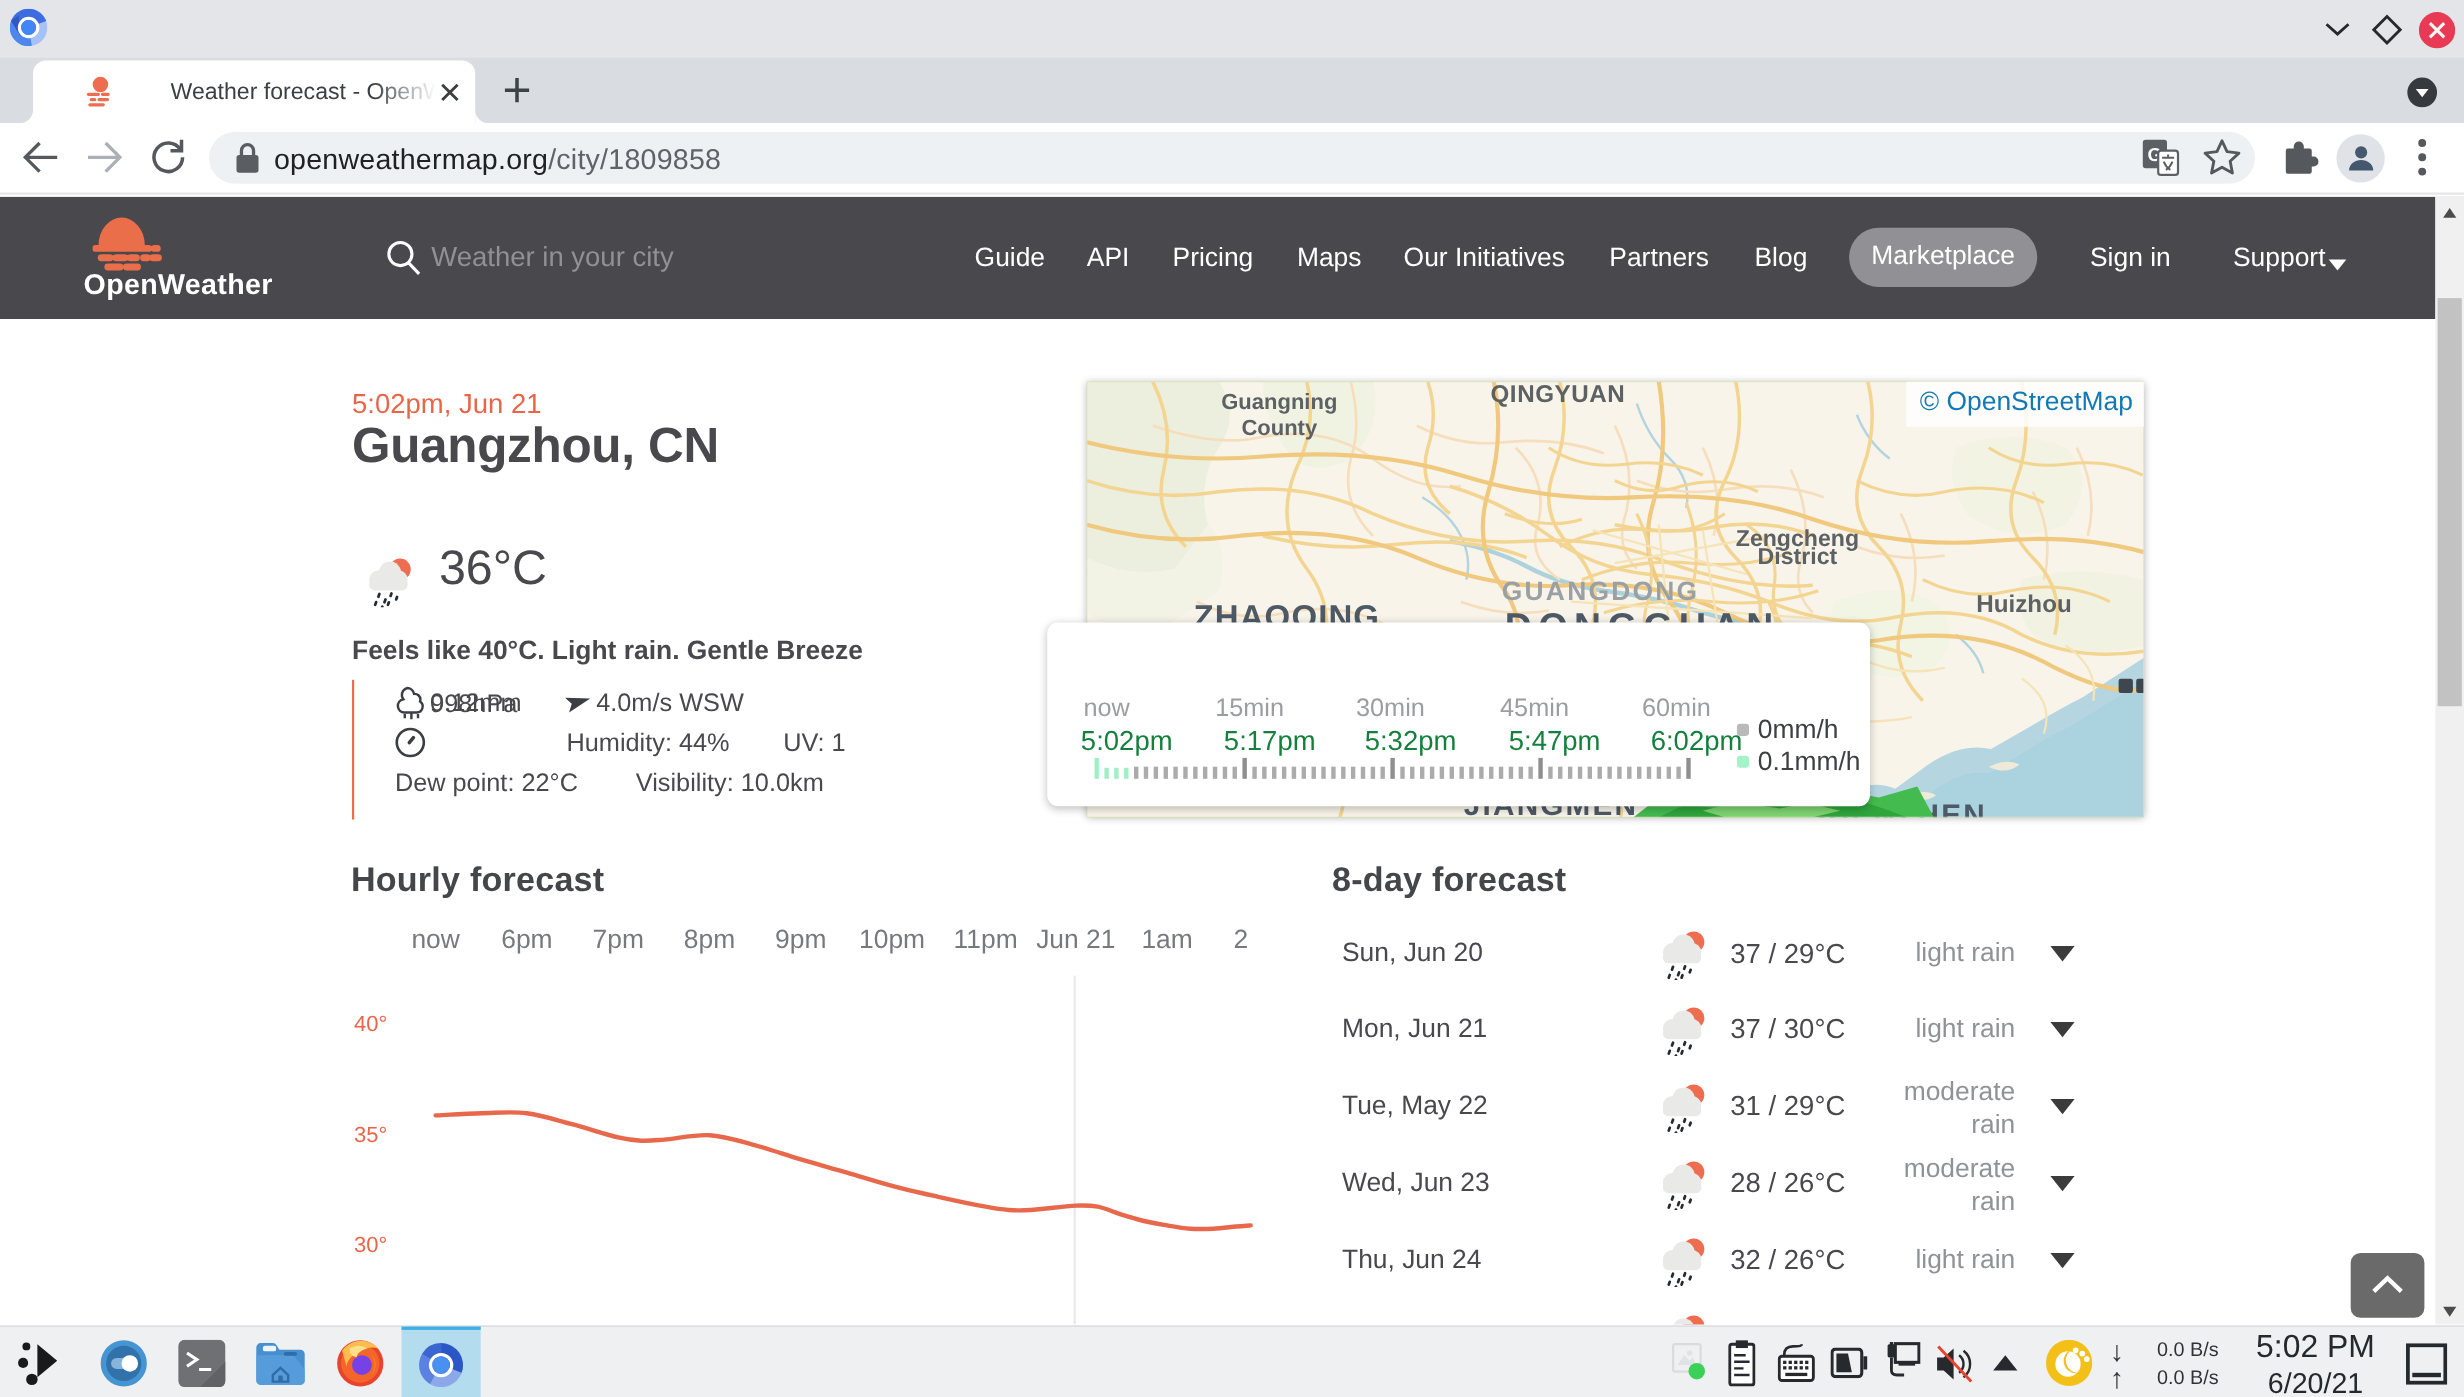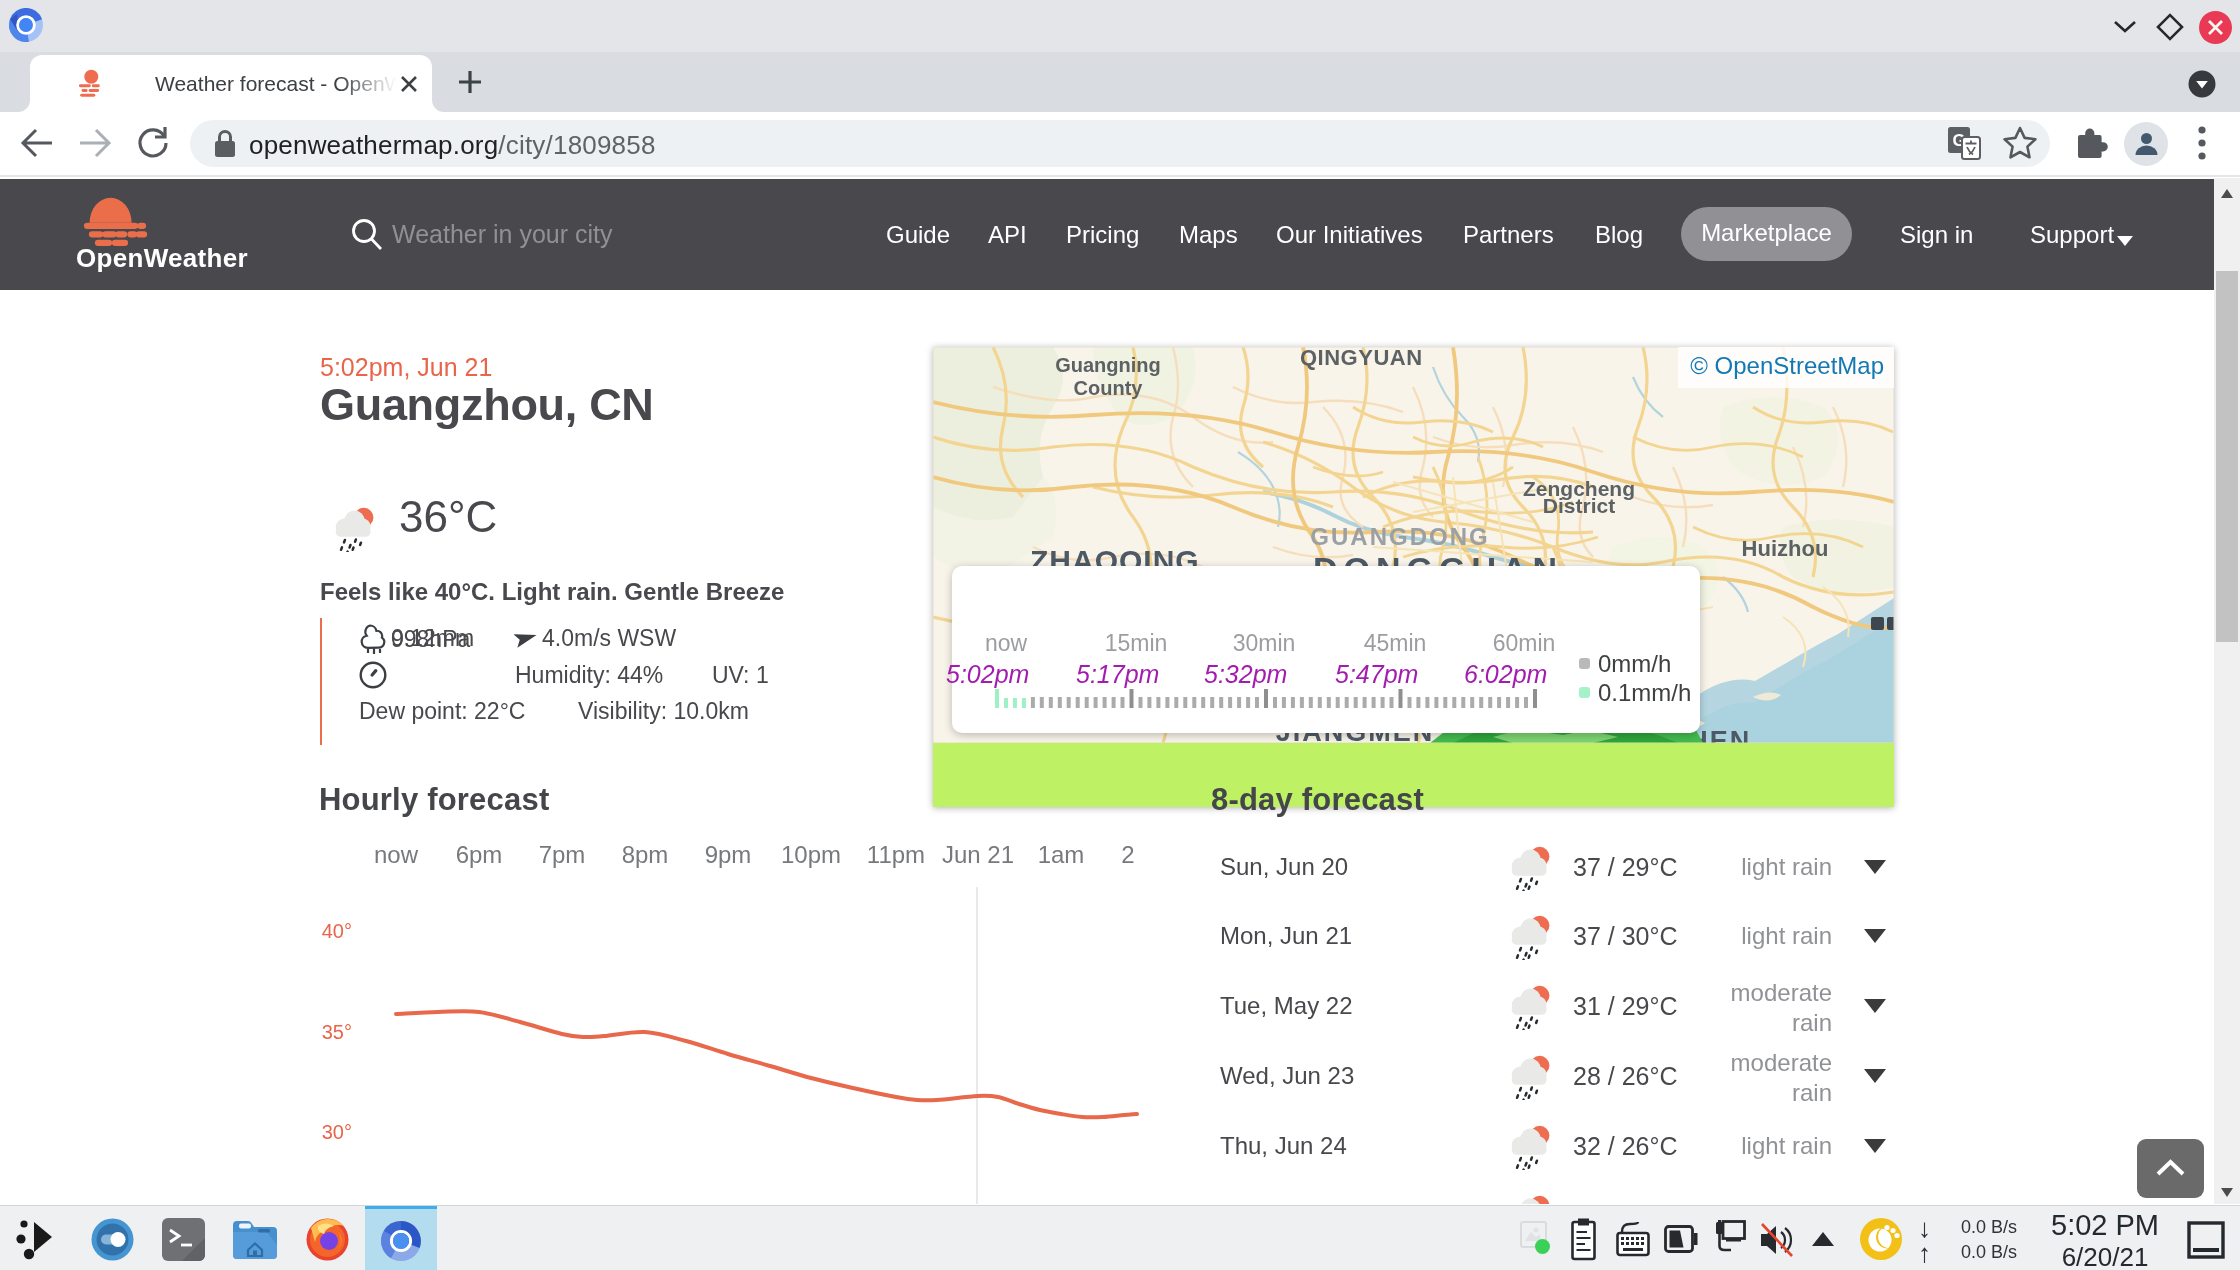--- a/index.html
+++ b/index.html
@@ -20,26 +20,26 @@
 .navlink { position:absolute; top:42px; color:#fff; font-size:24px; white-space:nowrap; }
 #mkpill { position:absolute; left:1681px; top:28px; width:171px; height:54px; background:#909095; border-radius:27px; color:#fff; font-size:24px; text-align:center; line-height:52px; }
 #searchph { position:absolute; left:392px; top:41px; color:#909095; font-size:25px; }
 #logotext { position:absolute; left:76px; top:64px; color:#fff; font-size:26px; font-weight:bold; letter-spacing:0.3px; }
 .date { position:absolute; left:320px; top:353px; color:#e8654a; font-size:25px; }
 .city { position:absolute; left:320px; top:379px; color:#48484d; font-size:45px; font-weight:bold; letter-spacing:-0.3px; }
 .bigtemp { position:absolute; left:399px; top:492px; color:#48484d; font-size:44px; }
 .feels { position:absolute; left:320px; top:578px; color:#48484d; font-size:24px; font-weight:bold; }
 #statsblock { position:absolute; left:320px; top:618px; width:520px; height:127px; border-left:2px solid #eb6e4b; }
 .strow { position:absolute; color:#48484d; font-size:23px; white-space:nowrap; }
-#mapbox { position:absolute; left:933px; top:347px; width:961px; height:460px; box-shadow:0 1px 7px rgba(0,0,0,0.3); background:#bef264; }
+#mapbox { position:absolute; left:988px; top:347px; width:961px; height:396px; box-shadow:0 1px 7px rgba(0,0,0,0.3); background:#bef264; }
 #attrib { position:absolute; right:0; top:0; background:rgba(255,255,255,0.82); font-size:24px; color:#1279b5; padding:5px 10px 8px 12px; }
 #popup { position:absolute; left:952px; top:566px; width:748px; height:167px; background:#fff; border-radius:10px; box-shadow:0 2px 8px rgba(0,0,0,0.25); }
 #popup h3 { position:absolute; left:21px; top:25px; font-size:25px; color:#3f4042; font-weight:bold; }
 .plab { position:absolute; top:64px; width:100px; text-align:center; color:#9b9da0; font-size:23px; }
-.ptime { position:absolute; top:94px; width:120px; text-align:left; color:#a21caf; font-size:25px;font-style:italic; }
+.ptime { position:absolute; top:94px; width:120px; text-align:right; color:#15803d; font-size:25px; }
 .legrow { position:absolute; color:#3f4042; font-size:24px; }
 .legsq { position:absolute; width:11px; height:11px; border-radius:3px; }
 .sect { position:absolute; color:#45464a; font-size:31px; font-weight:bold; letter-spacing:0.2px; }
 .xlab { position:absolute; top:841px; color:#77797c; font-size:24px; text-align:center; width:90px; }
 .ylab { position:absolute; color:#e8654a; font-size:20px; }
 .dayname { position:absolute; left:1220px; color:#48484d; font-size:24px; }
 .temps { position:absolute; left:1573px; color:#48484d; font-size:25px; }
 .desc { position:absolute; color:#909296; font-size:24px; text-align:right; right:408px; }
 .rowtri { position:absolute; left:1864px; width:0; height:0; border-left:11px solid transparent; border-right:11px solid transparent; border-top:14px solid #3b3b3b; }
 .wicon { position:absolute; left:1508px; }

